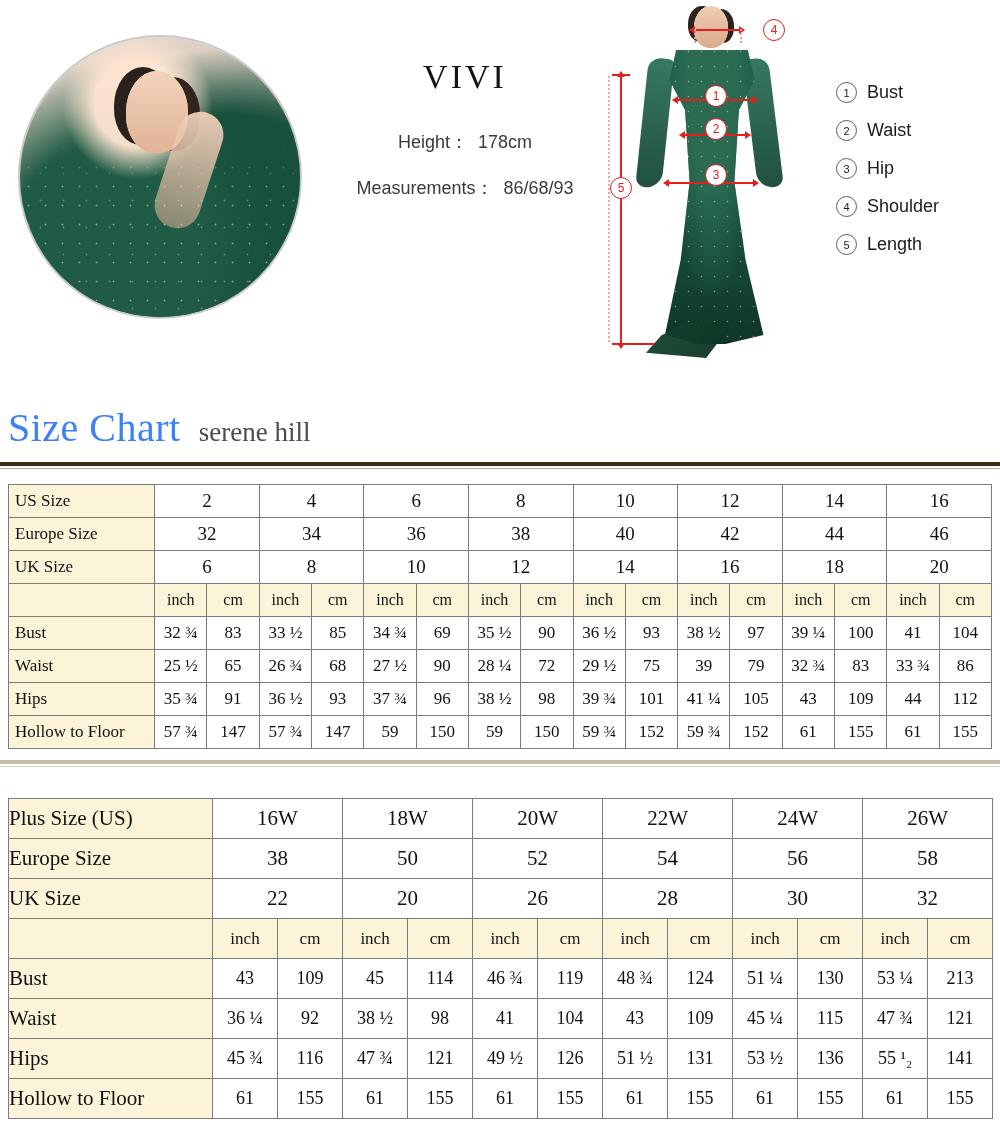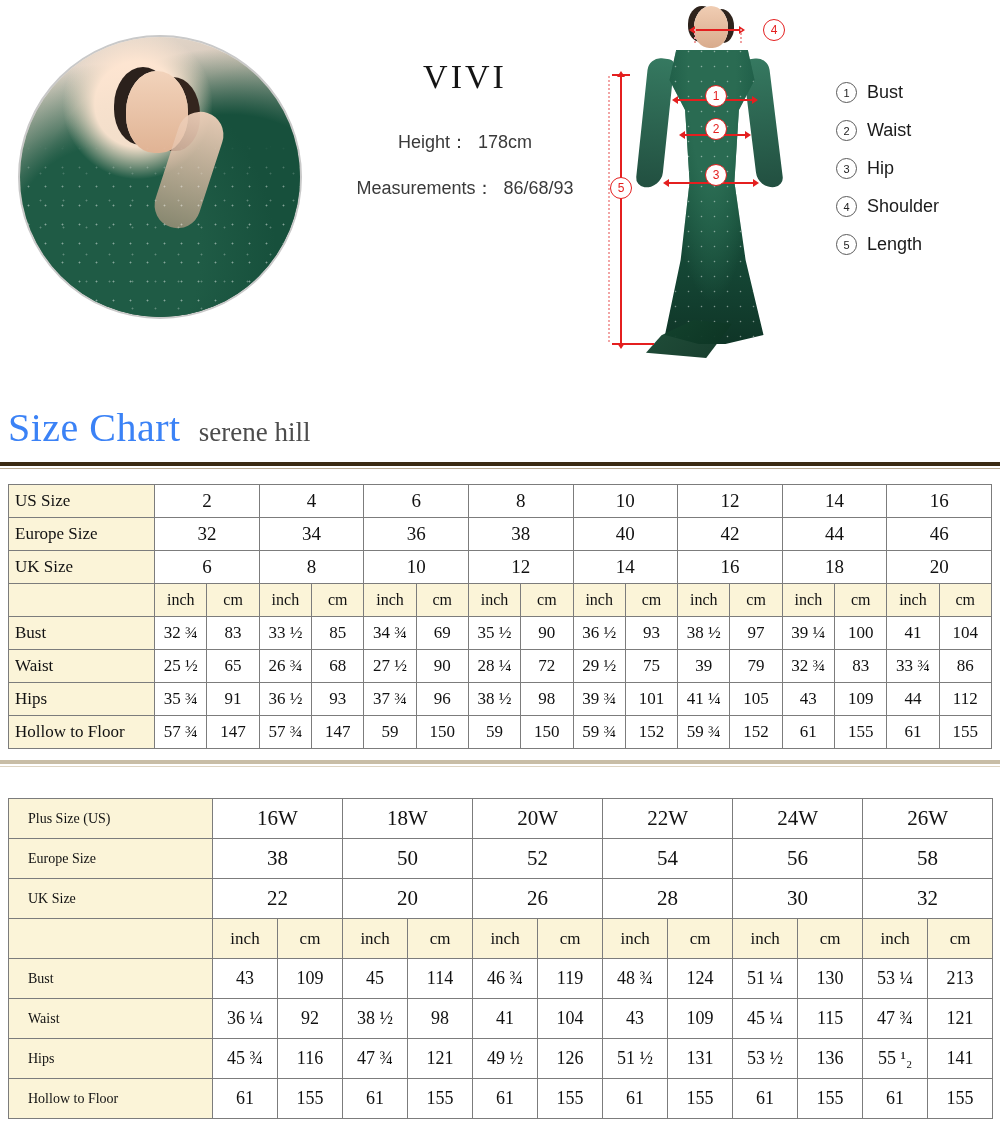--- a/index.html
+++ b/index.html
@@ -250,23 +250,23 @@
   .divider-band2 {
     position:absolute; left:0; top:766px; width:1000px; height:1px; background:#ded5c3;
   }
 
   .tbl2 {
     position:absolute; left:8px; top:798px;
     width:984px;
   }
   .tbl2 td { height:39px; font-size:18px; }
   .tbl2 td.rowhead {
-    text-align:left; padding-left:19px;
+    text-align:left; padding-left:0;
     background:#fbf4d8;
-    font-size:14px;
+    font-size:21px;
   }
   .tbl2 td.unit { background:#fbf4d8; font-size:17px; }
   .tbl2 td.sizeval { font-size:21px; }
 </style>
 </head>
 <body>
 
 <div class="top-section">
 
   <div class="model-circle">

